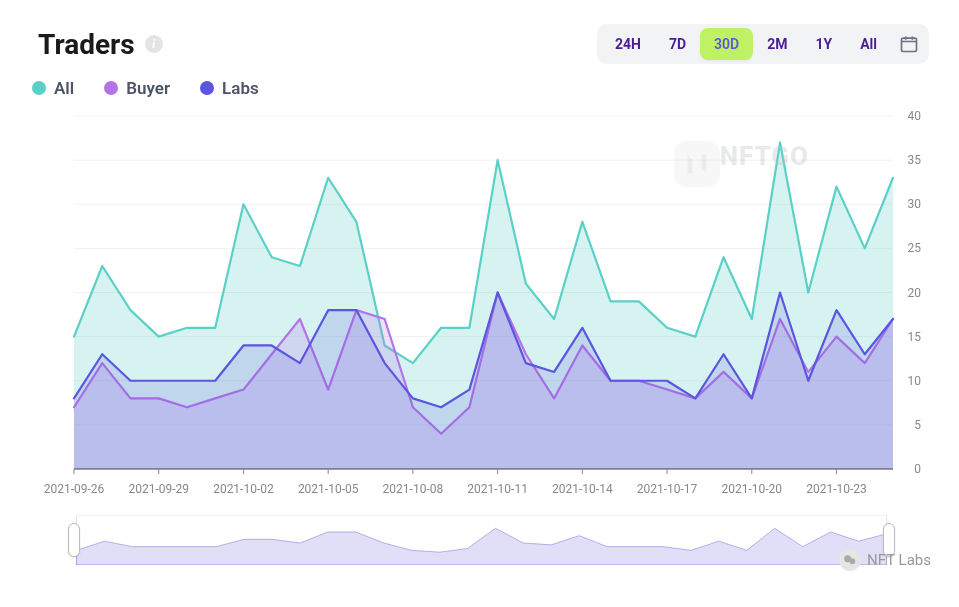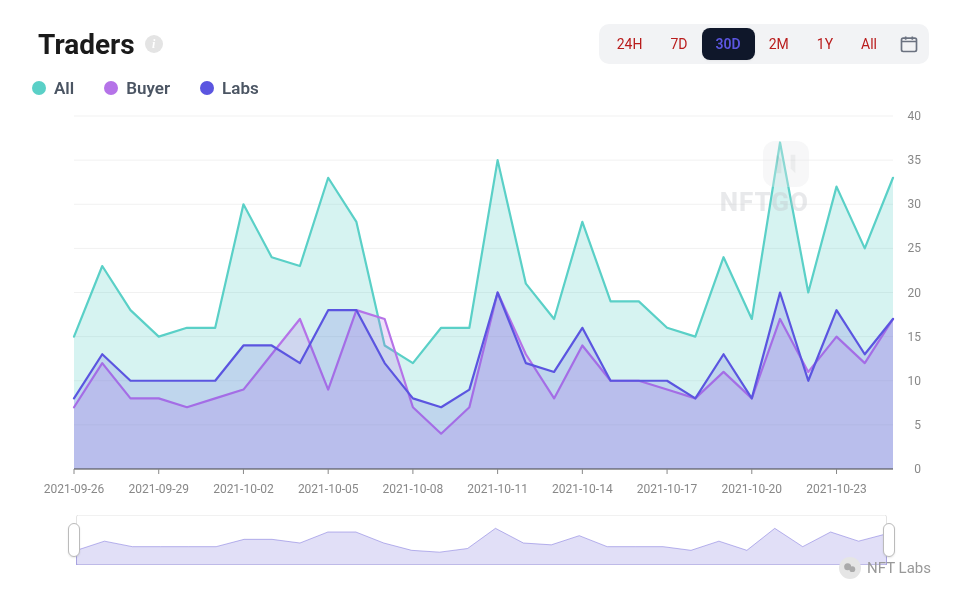--- a/index.html
+++ b/index.html
@@ -53,28 +53,28 @@
     display: flex;
     align-items: center;
     background: #f2f3f5;
     border-radius: 10px;
     padding: 4px;
     gap: 0;
   }
   .range-btn {
     padding: 8px 14px;
     font-size: 14px;
-    color: #b91c1c;
+    color: #4c1d95;
     border-radius: 8px;
     cursor: pointer;
     user-select: none;
-    font-weight: 400;
+    font-weight: 700;
   }
   .range-btn.active {
-    background: #0f172a;
+    background: #bef264;
     color: #5b55e0;
     font-weight: 600;
     box-shadow: 0 1px 3px rgba(0,0,0,0.05);
   }
   .cal-icon {
     width: 20px;
     height: 20px;
     margin-left: 8px;
     margin-right: 6px;
     color: #6b7280;
@@ -118,25 +118,24 @@
   }
   .axis-label {
     font-size: 12px;
     fill: #888;
   }
   .watermark {
     position: absolute;
     top: 35px;
     right: 120px;
     display: flex;
-    align-items: flex-end;
+    align-items: flex-start;
     gap: 0;
     opacity: 0.35;
     pointer-events: none;
-    flex-direction: column;
   }
   .watermark-box {
     width: 46px;
     height: 46px;
     border-radius: 12px;
     background: #e9eaec;
     display: flex;
     align-items: center;
     justify-content: center;
   }
@@ -160,21 +159,21 @@
     background: #fff;
     border: 1.5px solid #bbb;
     border-radius: 6px;
     box-shadow: 0 1px 2px rgba(0,0,0,0.1);
   }
   .brush-handle.left { left: -6px; }
   .brush-handle.right { right: -6px; }
   .footer-badge {
     position: absolute;
     right: 28px;
-    bottom: 28px;
+    bottom: 36px;
     display: flex;
     align-items: center;
     gap: 6px;
     color: #999;
     font-size: 15px;
   }
   .footer-badge .round {
     width: 22px;
     height: 22px;
     border-radius: 50%;

